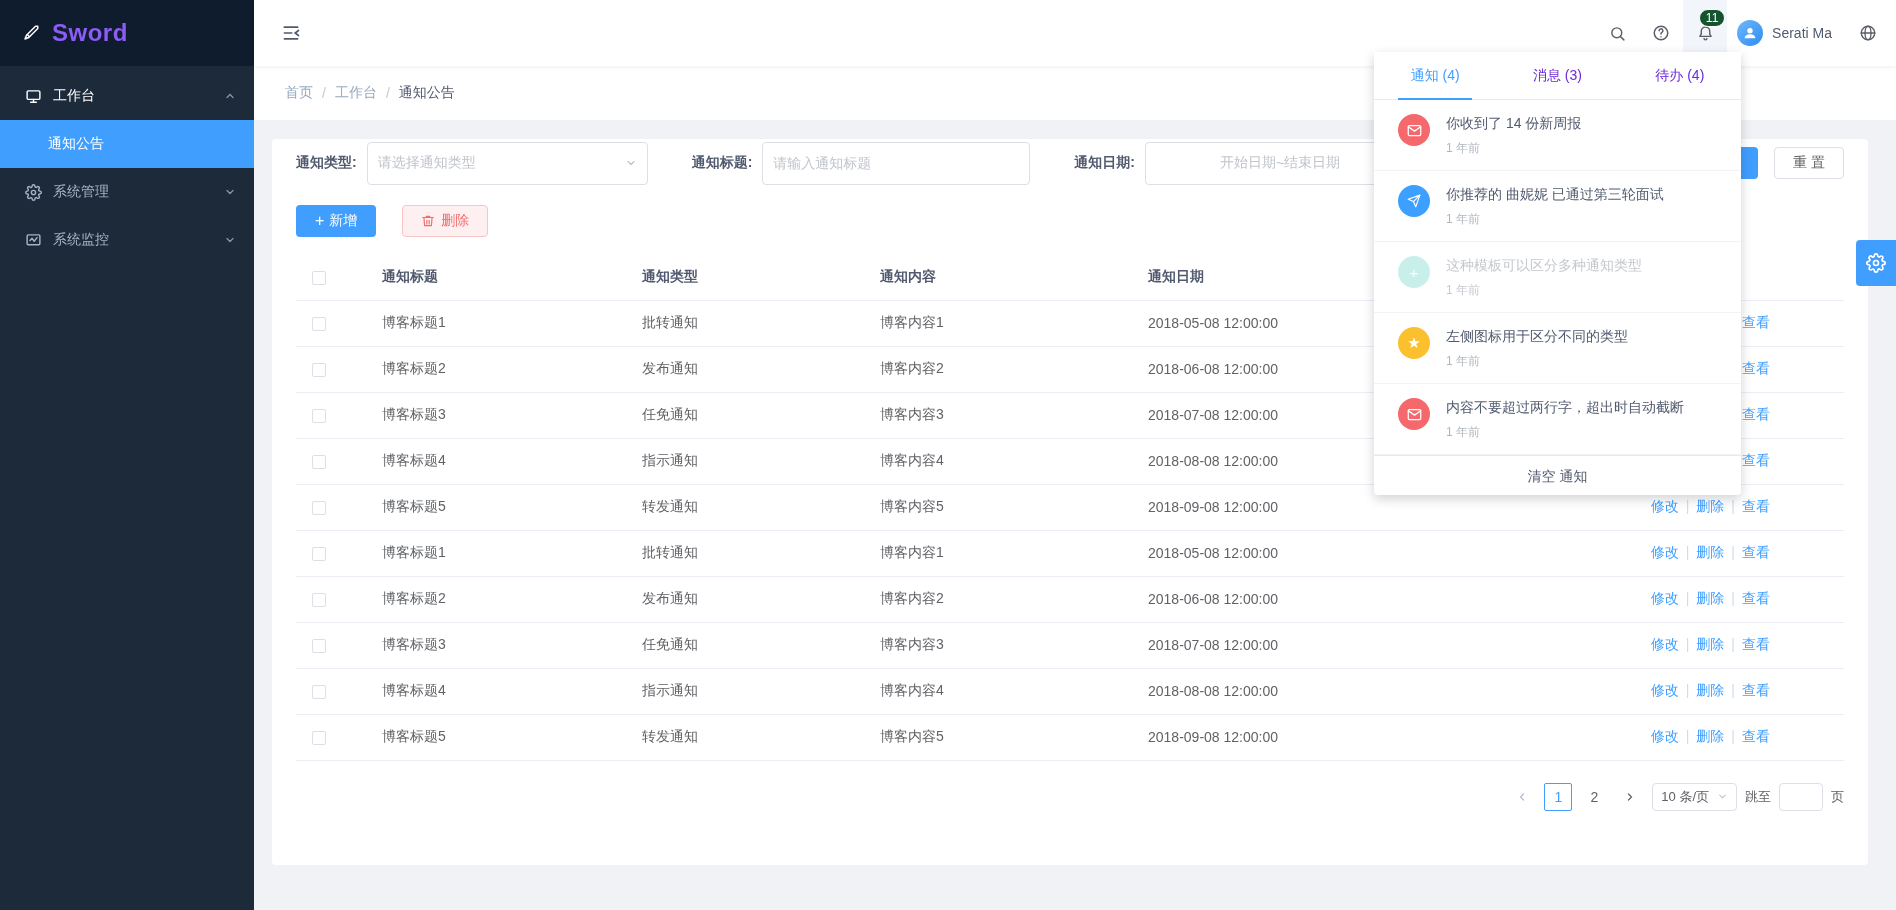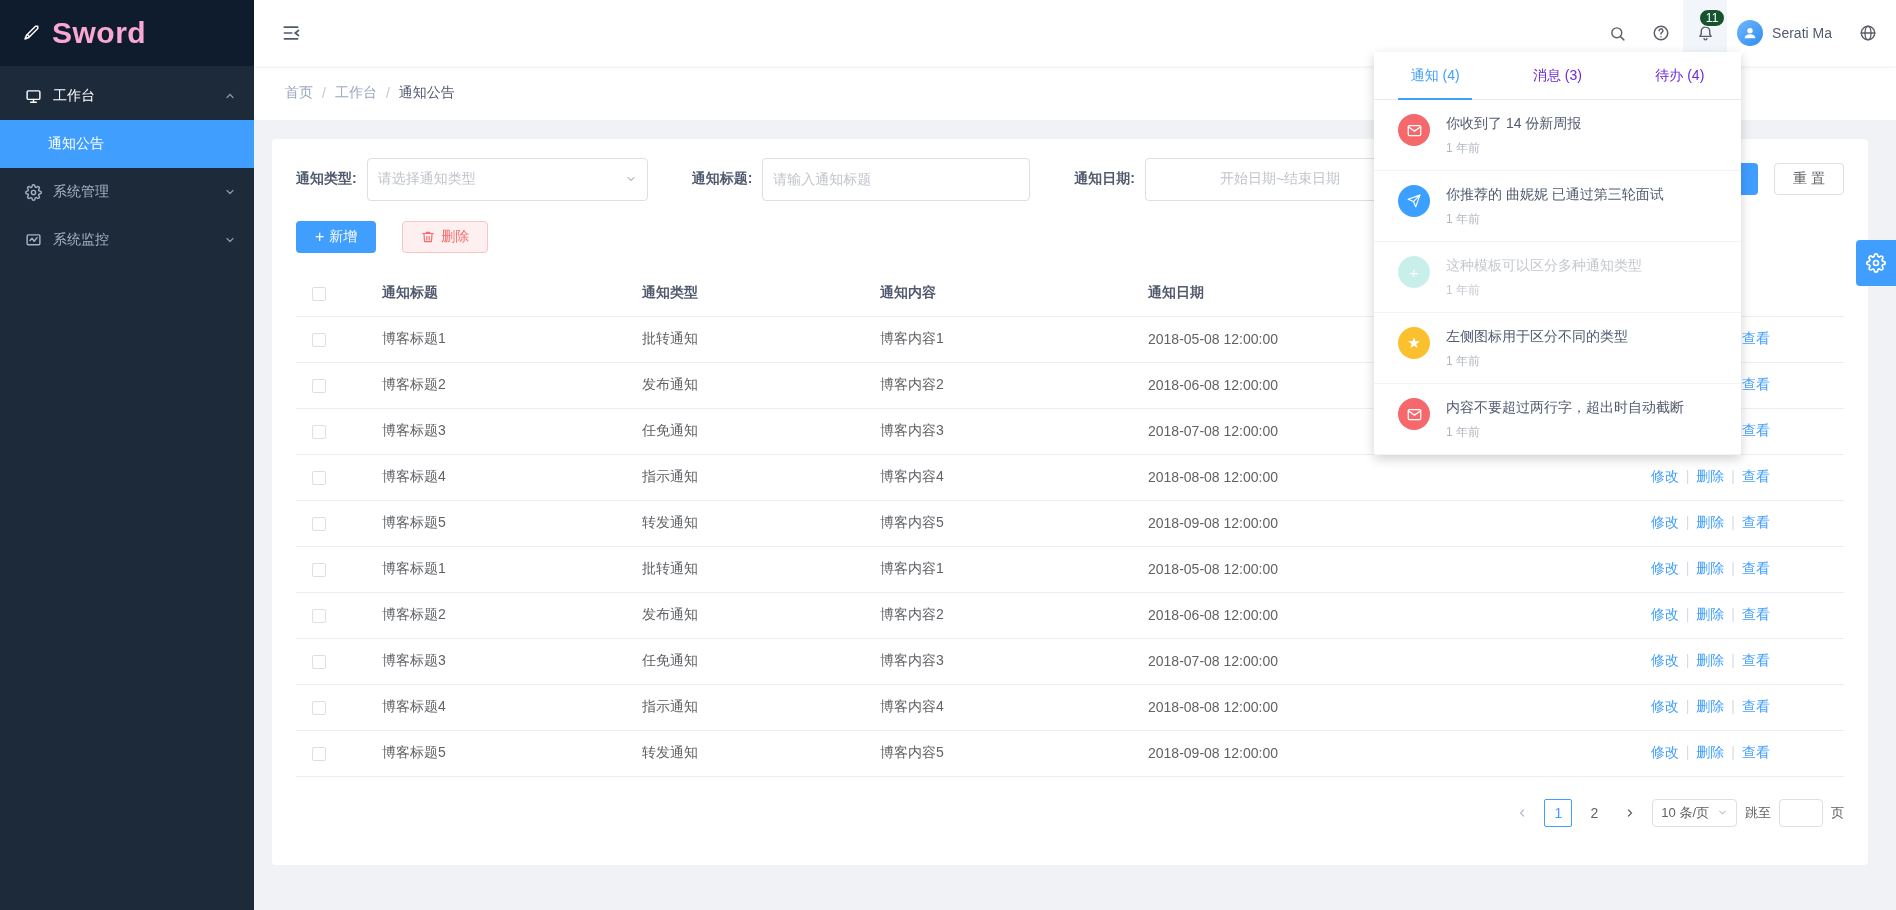--- a/index.html
+++ b/index.html
@@ -3,21 +3,21 @@
 <meta charset="utf-8">
 <style>
   *{margin:0;padding:0;box-sizing:border-box}
   html,body{width:1896px;height:910px;overflow:hidden;background:#f0f2f5;
     font-family:"Liberation Sans","DejaVu Sans",sans-serif;font-size:14px;color:#606266}
   .app{display:flex;width:1896px;height:910px}
 
   
   .sidebar{width:254px;height:100%;background:#1c2a3a;flex-shrink:0;display:flex;flex-direction:column}
   .logo{height:66px;background:#0f1c2e;display:flex;align-items:center;gap:12px;padding-left:22px;cursor:pointer}
-  .logo-name{color:#f9a8d4;font-size:30px;font-weight:bold;letter-spacing:.5px}
+  .logo-name{color:#8b5cf6;font-size:24px;font-weight:bold;letter-spacing:.5px}
   .menu{padding-top:6px}
   .menu-item{display:flex;align-items:center;color:#a4b4c6;cursor:pointer;font-size:14px}
   .menu-item.top{height:48px;padding:0 18px 0 24px;gap:11px}
   .menu-item.top .m-label{flex:1}
   .menu-item.open{color:#fff}
   .menu-item.sub{height:48px;padding-left:48px}
   .menu-item.sub.active{background:#409EFF;color:#fff}
   .m-ico{width:18px;height:18px;display:inline-flex;align-items:center;justify-content:center}
   .chev{width:12px;height:12px;color:#8897a8}
 
@@ -40,21 +40,21 @@
     display:flex;align-items:center;justify-content:center;color:#fff;overflow:hidden}
   .user-name{color:#515a6e}
   .globe-btn{margin-right:6px}
 
   .breadcrumb{height:54px;background:#fff;display:flex;align-items:center;gap:9px;padding-left:31px}
   .bc-item{color:#97a8be;cursor:pointer}
   .bc-sep{color:#c0ccda}
   .bc-item.current{color:#515a6e;cursor:default}
 
   .content{flex:1;background:#f0f2f5;padding:19px 28px 45px 18px}
-  .card{background:#fff;border-radius:4px;height:726px;padding:24px 24px 0;position:relative}
+  .card{background:#fff;border-radius:4px;height:726px;padding:8px 24px 0;position:relative}
 
   
   .filter-row{display:flex;align-items:center;height:32px;margin-bottom:26px}
   .f-label{color:#515a6e;font-weight:bold;margin-right:10px;white-space:nowrap}
   .f-group{display:flex;align-items:center}
   .f-group + .f-group{margin-left:44px}
   .sel,.inp,.date-box{height:43px;border:1px solid #dcdfe6;border-radius:4px;background:#fff;
     display:flex;align-items:center;padding:0 10px;color:#606266}
   .placeholder{color:#c0c4cc}
   .sel{width:281px;justify-content:space-between;cursor:pointer}
@@ -482,20 +482,21 @@
               <rect x="2" y="4" width="20" height="16" rx="2"></rect>
               <polyline points="2 6 12 13 22 6"></polyline>
             </svg>
         </span>
         <span>
           <div class="n-title">内容不要超过两行字，超出时自动截断</div>
           <div class="n-time">1 年前</div>
         </span>
       </div>
 
+      <div class="n-footer">清空 通知</div>
     </div>
 
     <button class="theme-gear">
       <svg width="20" height="20" viewBox="0 0 24 24" fill="none" stroke="#fff" stroke-width="2" stroke-linecap="round" stroke-linejoin="round">
         <circle cx="12" cy="12" r="3"></circle>
         <path d="M19.4 15a1.65 1.65 0 0 0 .33 1.82l.06.06a2 2 0 1 1-2.83 2.83l-.06-.06a1.65 1.65 0 0 0-1.82-.33 1.65 1.65 0 0 0-1 1.51V21a2 2 0 0 1-4 0v-.09A1.65 1.65 0 0 0 9 19.4a1.65 1.65 0 0 0-1.82.33l-.06.06a2 2 0 1 1-2.83-2.83l.06-.06a1.65 1.65 0 0 0 .33-1.82 1.65 1.65 0 0 0-1.51-1H3a2 2 0 0 1 0-4h.09A1.65 1.65 0 0 0 4.6 9a1.65 1.65 0 0 0-.33-1.82l-.06-.06a2 2 0 1 1 2.83-2.83l.06.06a1.65 1.65 0 0 0 1.82.33H9a1.65 1.65 0 0 0 1-1.51V3a2 2 0 0 1 4 0v.09a1.65 1.65 0 0 0 1 1.51 1.65 1.65 0 0 0 1.82-.33l.06-.06a2 2 0 1 1 2.83 2.83l-.06.06a1.65 1.65 0 0 0-.33 1.82V9a1.65 1.65 0 0 0 1.51 1H21a2 2 0 0 1 0 4h-.09a1.65 1.65 0 0 0-1.51 1z"></path>
       </svg>
     </button>
 
   </div>

